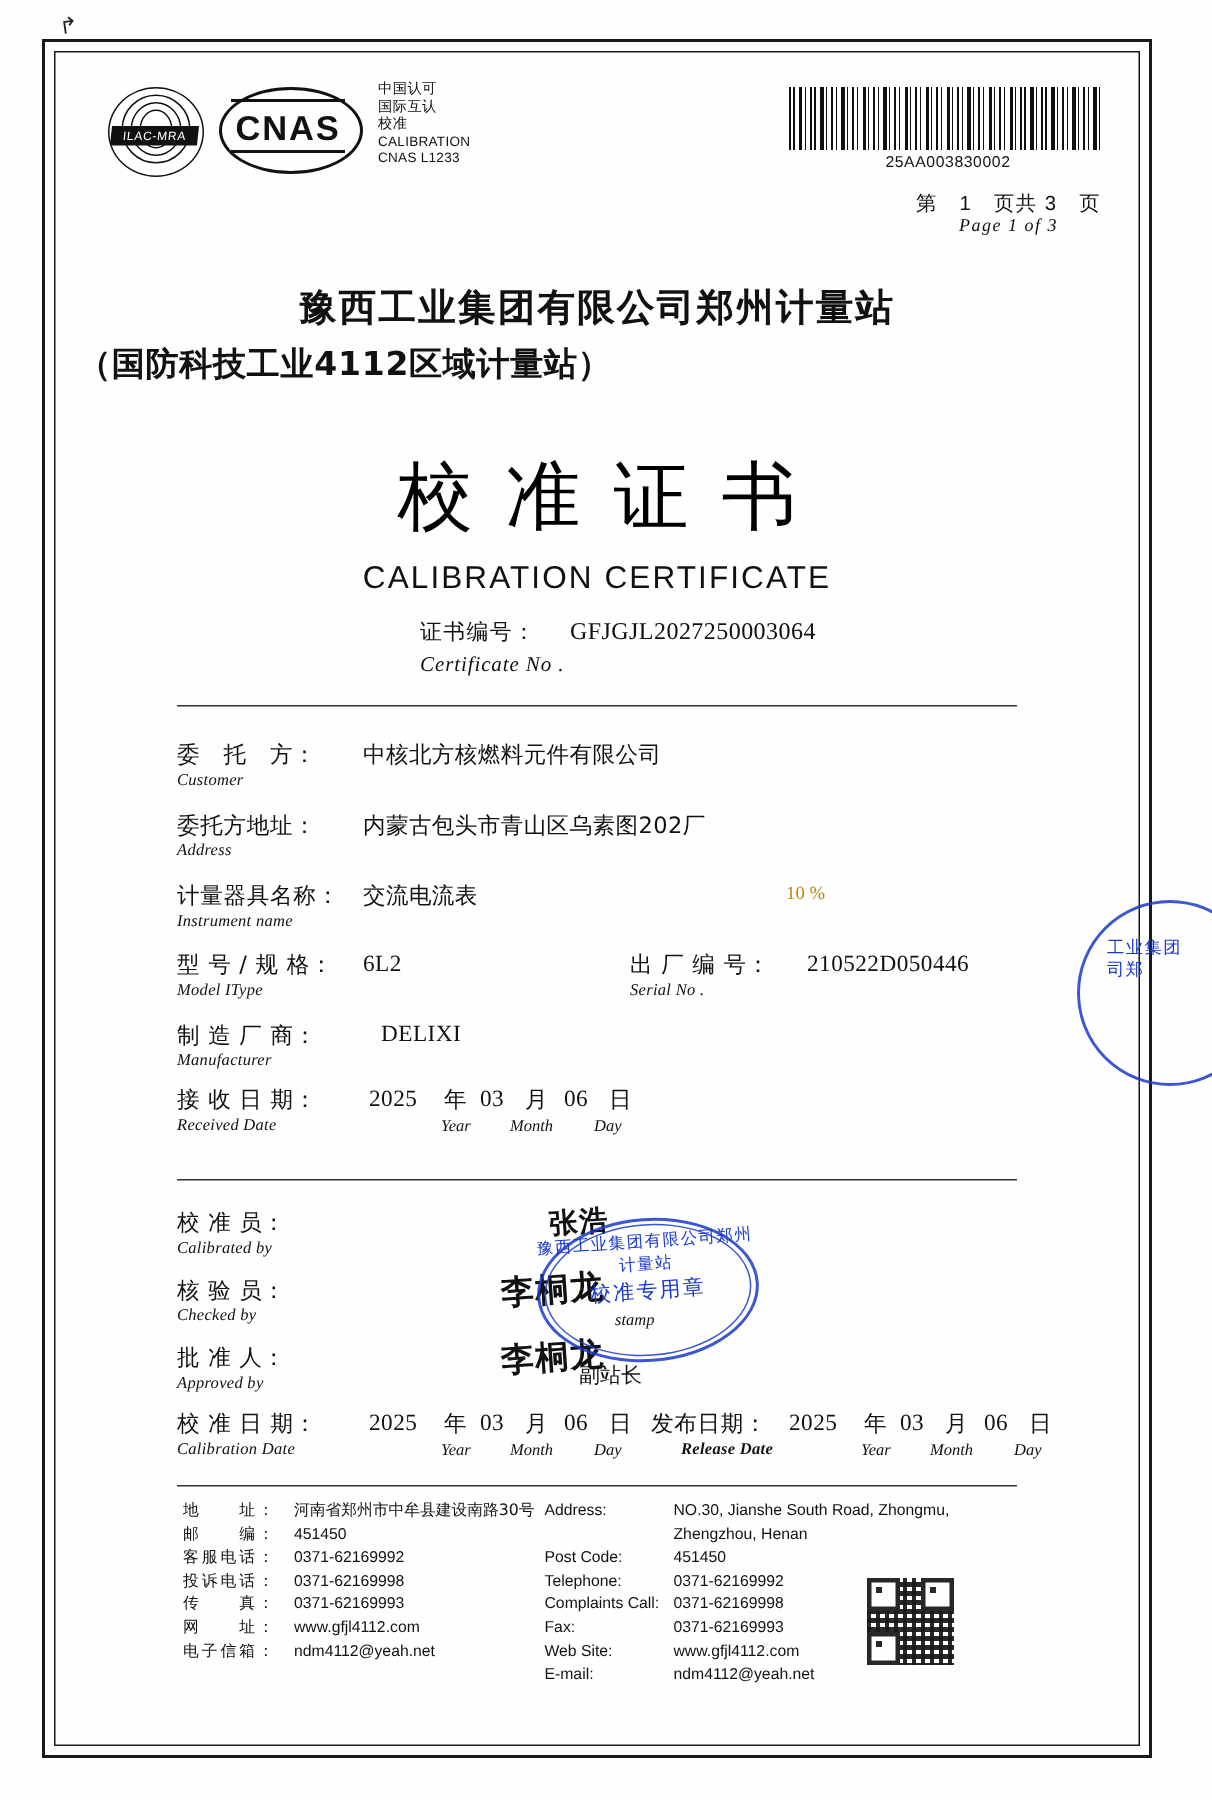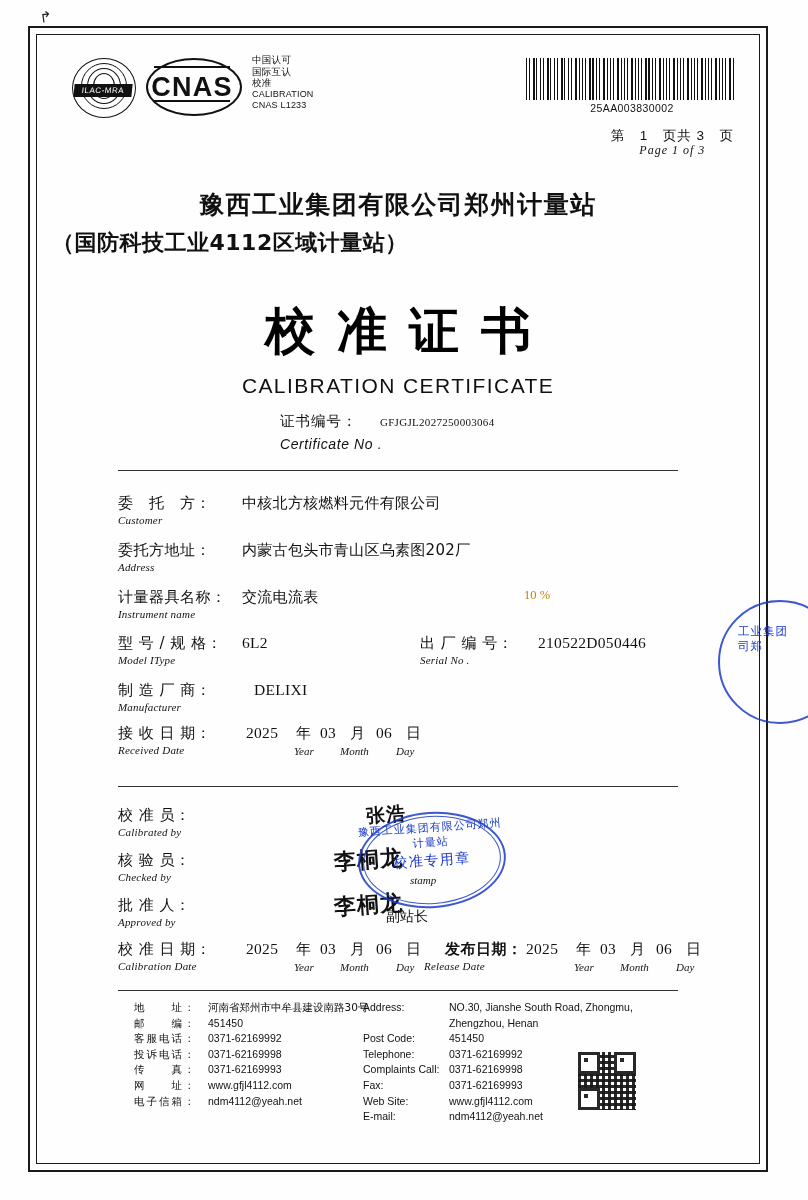--- a/index.html
+++ b/index.html
@@ -99,21 +99,21 @@
     width: 92px; height: 54px;
     border: 2.4px solid #111;
     border-radius: 50%;
   }
   .cnas-text {
     position: absolute;
     left: 0; top: 16px;
     width: 92px;
     text-align: center;
     font-weight: bold;
-    font-size: 27px;
+    font-size: 23px;
     letter-spacing: 1.2px;
     font-family: "Liberation Sans", sans-serif;
   }
   .cnas-bar {
     position: absolute;
     left: 8px;
     width: 76px;
     height: 2px;
     background: #111;
   }
@@ -202,21 +202,21 @@
     letter-spacing: .2px;
     font-family: "Liberation Sans", sans-serif;
   }
 
   .cert-cn {
     position: absolute;
     left: 52px; top: 298px;
     width: 692px;
     text-align: center;
     font-size: 50px;
-    font-weight: bold;
+    font-weight: normal;
     letter-spacing: 22px;
     text-indent: 22px;
     font-family: "DejaVu Sans", sans-serif;
     color: #000;
   }
   .cert-en {
     position: absolute;
     left: 52px; top: 374px;
     width: 692px;
     text-align: center;
@@ -229,30 +229,30 @@
   .certno-row {
     position: absolute;
     left: 280px; top: 412px;
     width: 420px;
   }
   .certno-cn {
     font-size: 14.5px;
     letter-spacing: 1px;
   }
   .certno-val {
-    font-size: 11px;
+    font-size: 16px;
     letter-spacing: .3px;
     font-family: "Liberation Serif", serif;
     margin-left: 18px;
   }
   .certno-en {
     margin-top: 5px;
     font-size: 14px;
     font-style: italic;
-    font-family: Liberation Sans, sans-serif;
+    font-family: Liberation Serif, serif;
     letter-spacing: .6px;
   }
 
   
   .divider {
     position: absolute;
     left: 118px;
     width: 560px;
     border-top: 1px solid #333;
   }
@@ -408,21 +408,21 @@
   .footer {
     position: absolute;
     left: 118px; top: 1000px;
     width: 580px;
     font-size: 10.5px;
     line-height: 15.6px;
     color: #111;
   }
   .f-col-l {
     position: absolute;
-    left: 16px; top: 0;
+    left: 4px; top: 0;
     width: 270px;
   }
   .f-col-r {
     position: absolute;
     left: 245px; top: 0;
     width: 300px;
   }
   .f-row { display: flex; }
   .f-key {
     width: 74px;
@@ -619,22 +619,22 @@
     <div class="val val-latin" style="left:128px;">2025</div>
     <div class="val" style="left:178px;">年</div>
     <div class="val val-latin" style="left:202px;">03</div>
     <div class="val" style="left:232px;">月</div>
     <div class="val val-latin" style="left:258px;">06</div>
     <div class="val" style="left:288px;">日</div>
     <div class="date-sub" style="left:176px;">Year</div>
     <div class="date-sub" style="left:222px;">Month</div>
     <div class="date-sub" style="left:278px;">Day</div>
 
-    <div class="lbl-cn" style="left:327px;font-weight:bold;">发布日期：</div>
-    <div class="lbl-en" style="left:306px;">Release Date</div>
+    <div class="lbl-cn" style="left:316px;">发布日期：</div>
+    <div class="lbl-en" style="left:336px;font-weight:bold;">Release Date</div>
     <div class="val val-latin" style="left:408px;">2025</div>
     <div class="val" style="left:458px;">年</div>
     <div class="val val-latin" style="left:482px;">03</div>
     <div class="val" style="left:512px;">月</div>
     <div class="val val-latin" style="left:538px;">06</div>
     <div class="val" style="left:568px;">日</div>
     <div class="date-sub" style="left:456px;">Year</div>
     <div class="date-sub" style="left:502px;">Month</div>
     <div class="date-sub" style="left:558px;">Day</div>
   </div>

